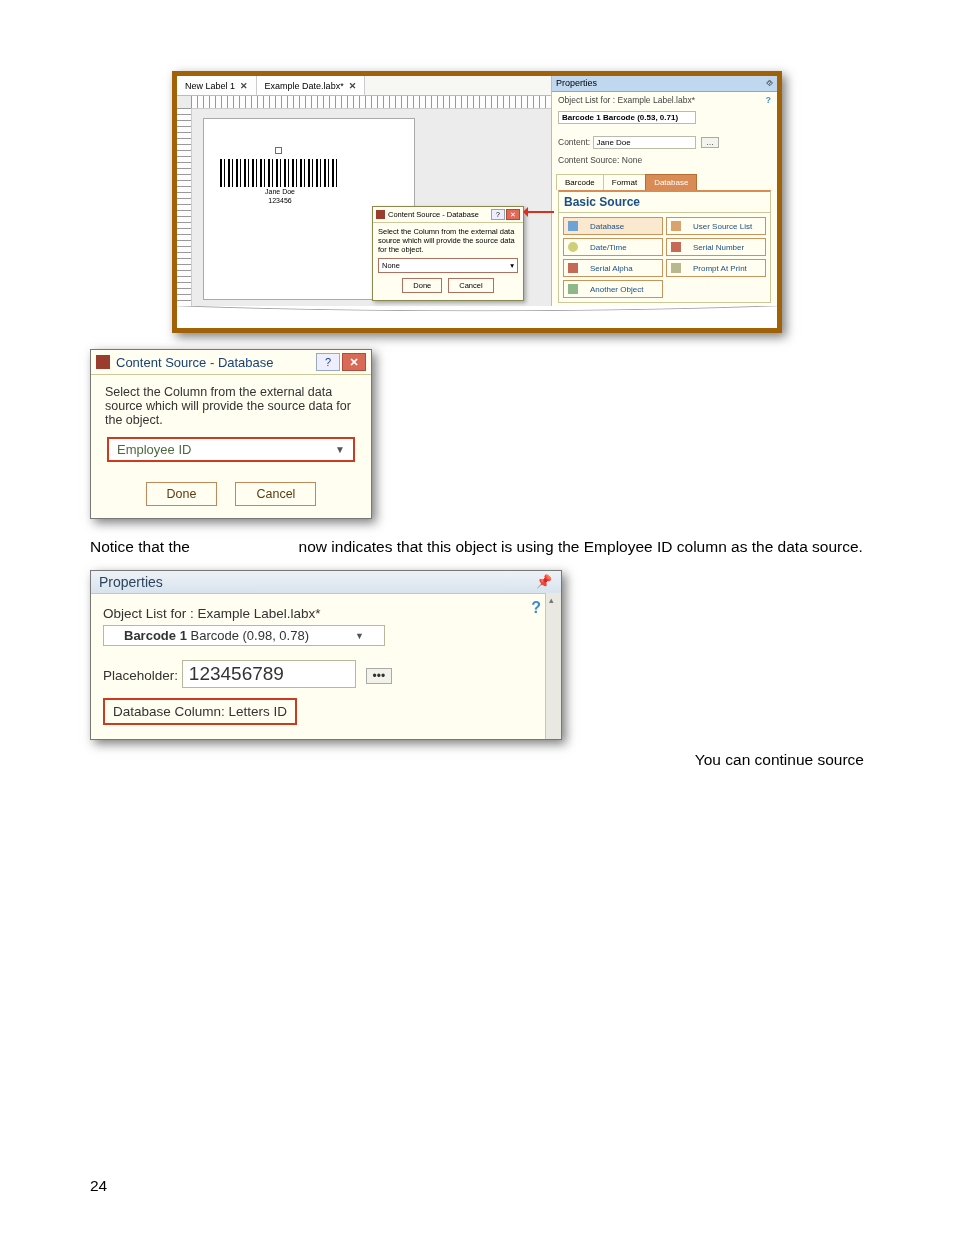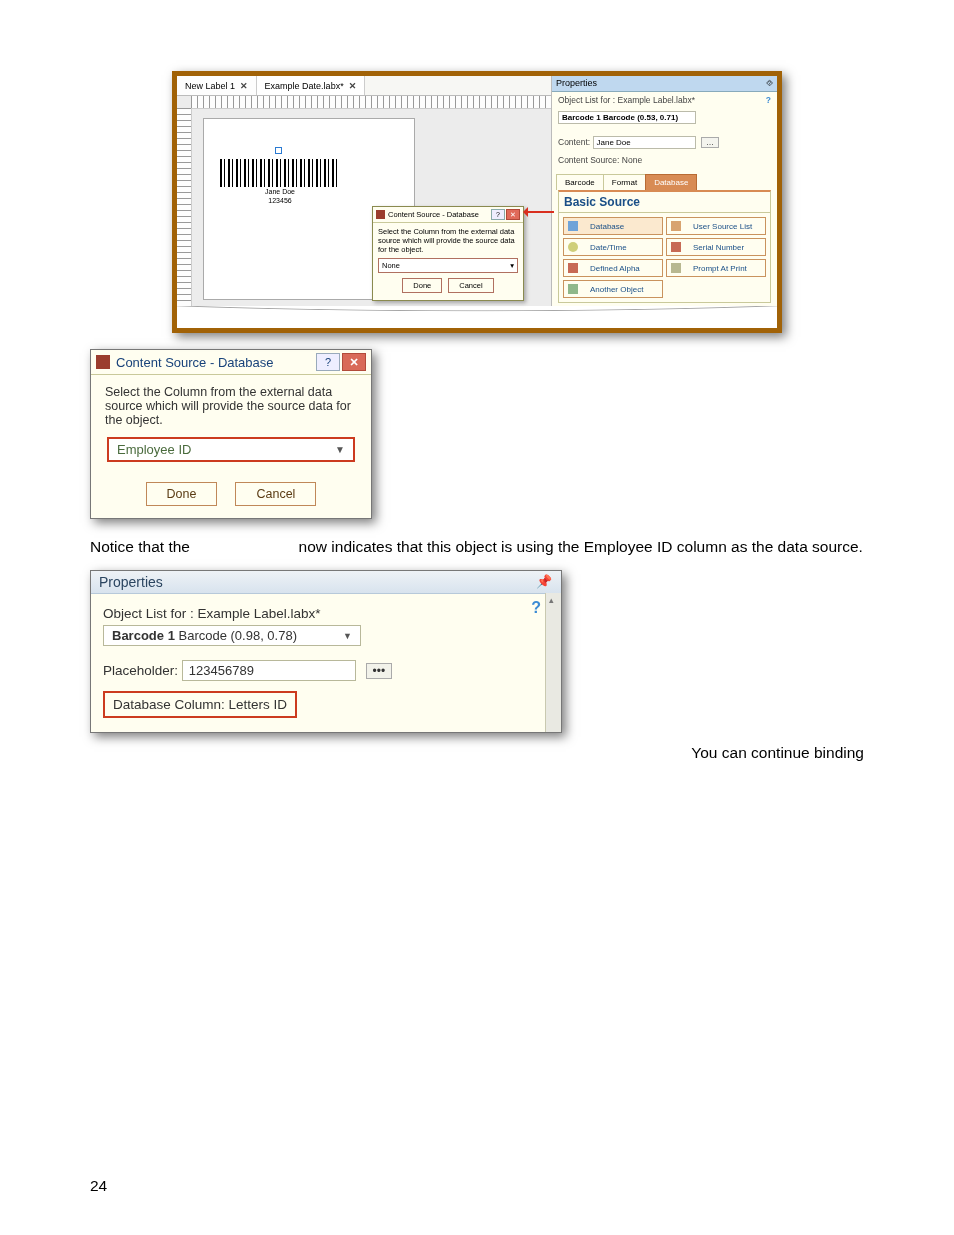--- a/index.html
+++ b/index.html
@@ -72,23 +72,23 @@
   .shot2 .dbtns span{border:1px solid #c08858;padding:4px 20px;font-size:12.5px;color:#5b3c14;background:#fffef0}
   
   .shot3{width:470px;border:1px solid #777;box-shadow:4px 4px 10px rgba(0,0,0,.5);font-family:"Segoe UI",Tahoma,sans-serif;background:#fffef0;position:relative}
   .shot3 .s3r{position:absolute;right:0;top:22px;bottom:0;width:15px;background:#e9e9e2;border-left:1px solid #c9c9b0}
   .shot3 .s3r::before{content:"▴";position:absolute;top:2px;left:3px;font-size:9px;color:#777}
   .shot3 .hd{background:linear-gradient(#eef2f6,#d8e3ee);border-bottom:1px solid #b7c9da;padding:3px 8px;font-size:14px;color:#2b4560;display:flex;justify-content:space-between}
   .shot3 .hd .pinb{font-size:13px}
   .shot3 .bod{padding:8px 12px 14px;font-size:13.5px;color:#333}
   .shot3 .line{margin:4px 0}
   .shot3 .q{position:absolute;right:20px;top:28px;color:#3b8bd4;font-weight:bold}
-  .shot3 .dd{display:inline-flex;align-items:center;border:1px solid #b8b89a;background:#fff;padding:2px 8px;min-width:240px;justify-content:space-between;font-size:13px}
+  .shot3 .dd{display:inline-flex;align-items:center;border:1px solid #b8b89a;background:#fff;padding:2px 20px;min-width:240px;justify-content:space-between;font-size:13px}
   .shot3 .dd .car{font-size:9px;color:#555}
-  .shot3 .ip{display:inline-block;border:1px solid #b8b89a;background:#fff;padding:2px 6px;width:160px;font-size:13px}
+  .shot3 .ip{display:inline-block;border:1px solid #b8b89a;background:#fff;padding:2px 6px;width:160px;font-size:19px}
   .shot3 .dotb{display:inline-block;border:1px solid #aaa;background:#f2f2ea;padding:0 6px;margin-left:6px;font-size:12px}
   .shot3 .box{border:2px solid #cc3b1f;padding:4px 8px;display:inline-block;margin-top:6px;font-size:13.5px}
   .pagenum{position:absolute;left:90px;bottom:40px;font-size:15.5px}
 </style>
 </head>
 <body>
 
 <div class="page">
 
   <div class="shot1">
@@ -182,21 +182,21 @@
           <div class="it">
               <span class="ic" style="background:#cfcf7a;border-radius:50%"></span>
               <span>Date/Time</span>
             </div>
           <div class="it">
               <span class="ic" style="background:#c76a55"></span>
               <span>Serial Number</span>
             </div>
           <div class="it">
               <span class="ic" style="background:#c76a55"></span>
-              <span>Defined Alpha</span>
+              <span>Serial Alpha</span>
             </div>
           <div class="it">
               <span class="ic" style="background:#b8b890"></span>
               <span>Prompt At Print</span>
             </div>
           <div class="it">
               <span class="ic" style="background:#8fb88a"></span>
               <span>Another Object</span>
             </div>
         </div>
@@ -252,17 +252,17 @@
       <div class="line" style="margin-top:14px">
         <span>Placeholder:</span>
         <span class="ip">123456789</span>
         <span class="dotb">•••</span>
       </div>
       <div class="box">Database Column: Letters ID</div>
     </div>
   </div>
 
   <div class="para" style="text-align:left;margin-top:10px">
-    <span style="display:block;text-align:right;margin-right:0">You can continue binding</span>
+    <span style="display:block;text-align:right;margin-right:0">You can continue source</span>
   </div>
 </div>
 
 <div class="pagenum">24</div>
 
 </body></html>

